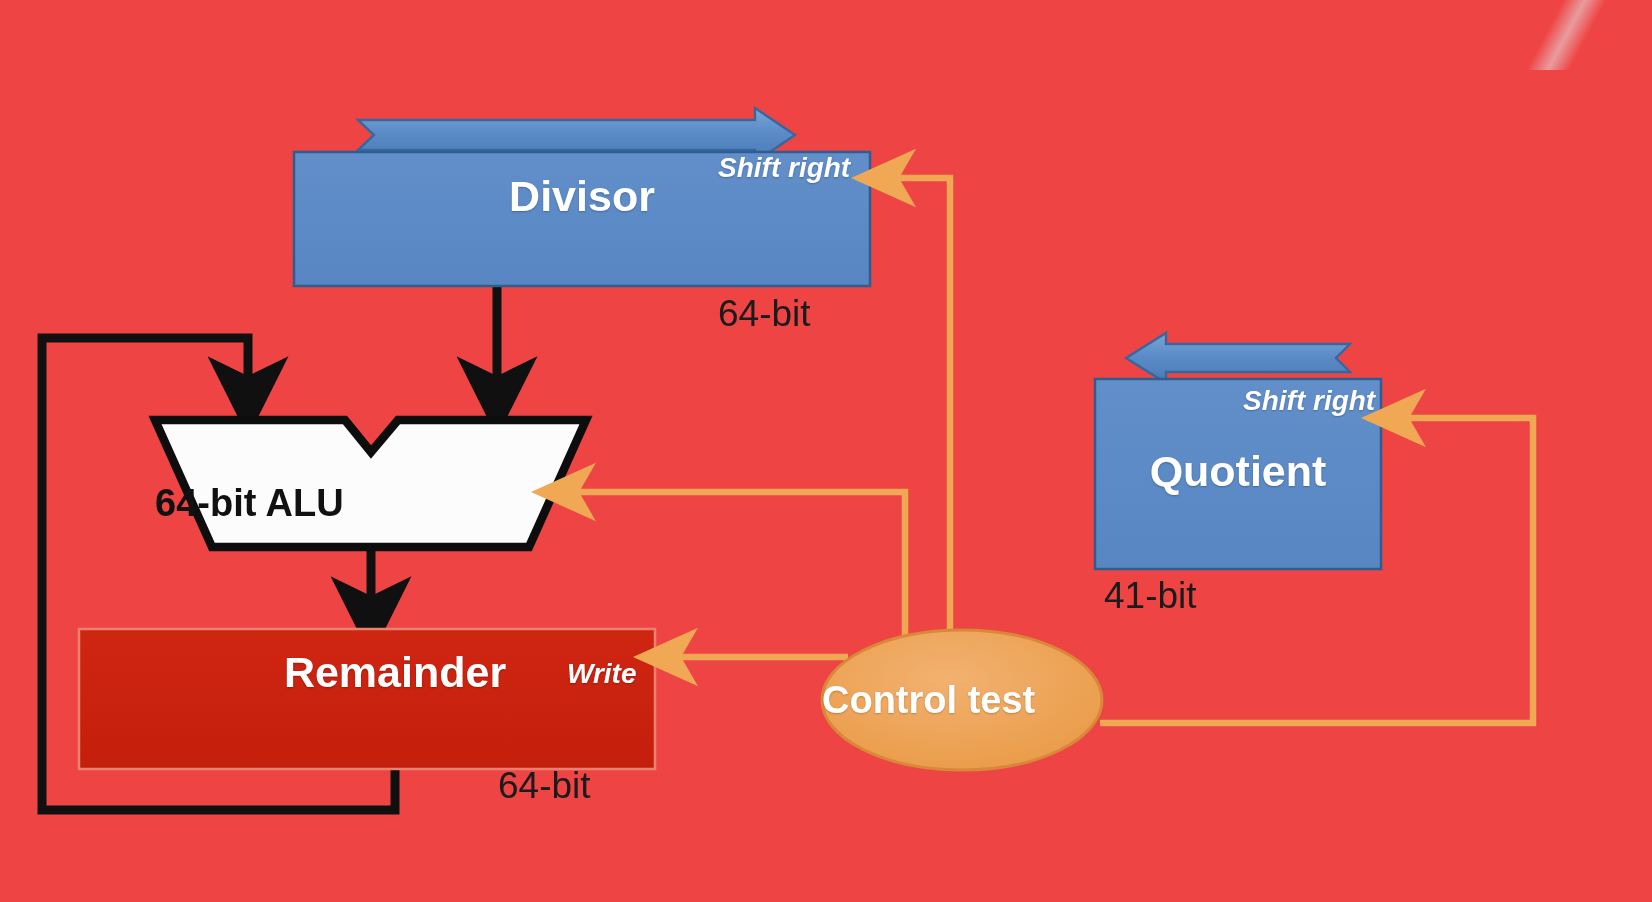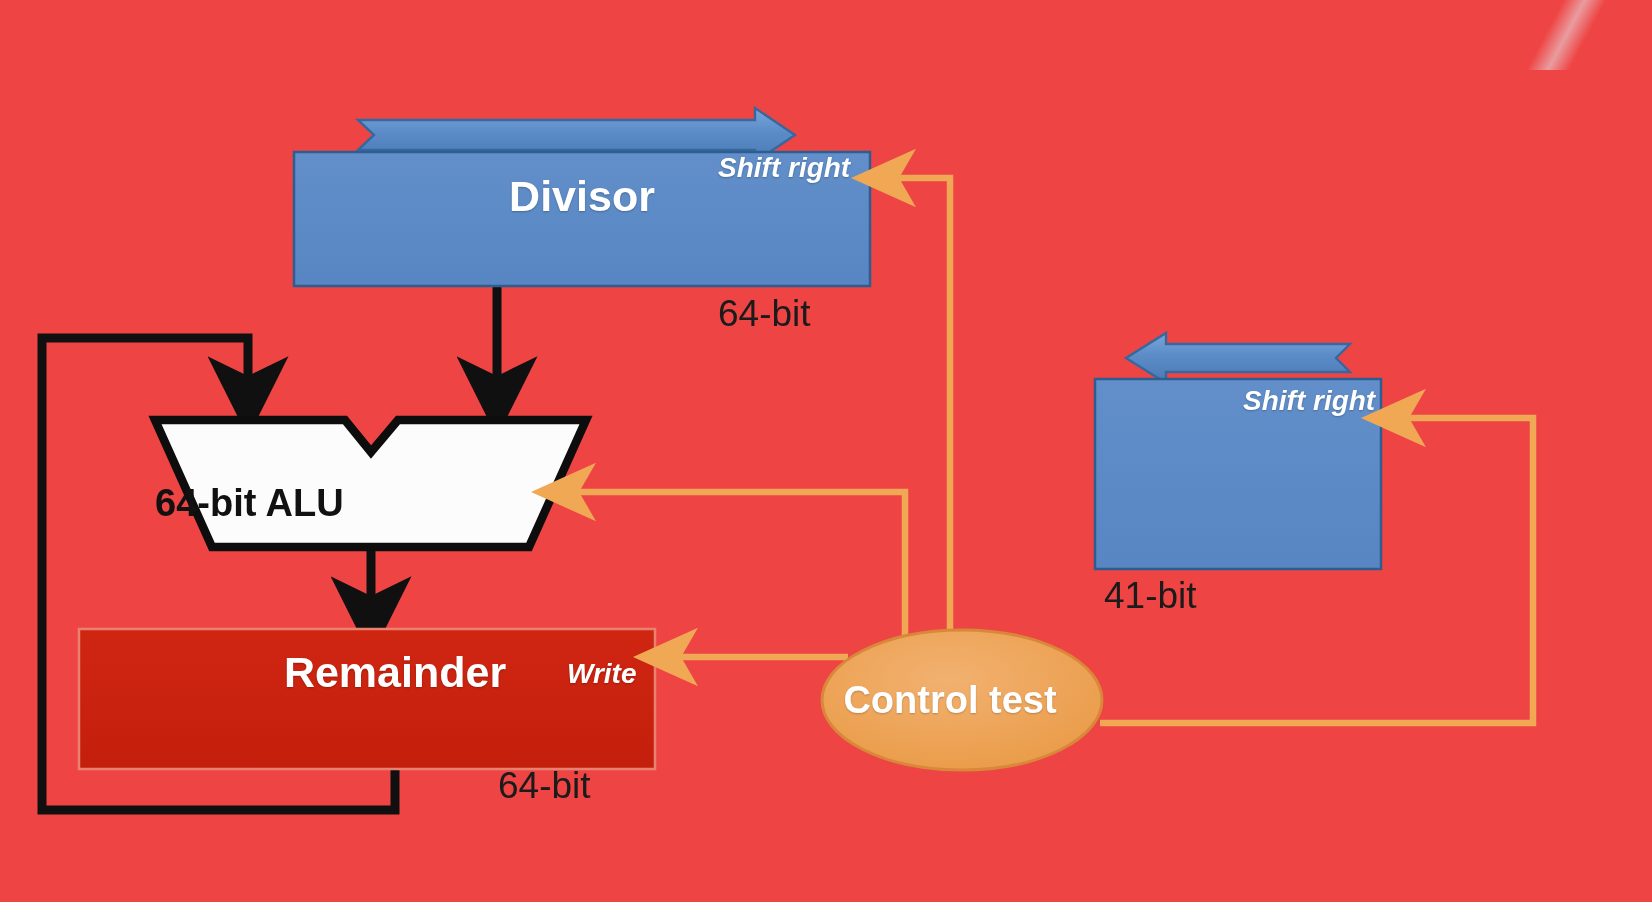--- a/index.html
+++ b/index.html
@@ -161,21 +161,22 @@
   <div class="lbl bit-lbl" style="left:718px; top:293px;">64-bit</div>
 
   <div class="lbl alu-lbl" style="left:155px; top:482px; width:432px; text-align:left;">64-bit ALU</div>
 
   <div class="lbl box-title" style="left:79px; top:648px; width:576px; text-align:center;padding-left:28px;">Remainder</div>
 
   <div class="lbl box-sub" style="left:567px; top:658px;font-style:italic;">Write</div>
 
   <div class="lbl bit-lbl" style="left:498px; top:765px;">64-bit</div>
 
+  <div class="lbl box-title" style="left:1095px; top:447px; width:286px; text-align:center;">Quotient</div>
 
   <div class="lbl box-sub" style="left:1243px; top:385px;">Shift right</div>
 
   <div class="lbl bit-lbl" style="left:1104px; top:575px;">41-bit</div>
 
-  <div class="lbl ctl-lbl" style="left:822px; top:679px; width:256px; text-align:center;">Control test</div>
+  <div class="lbl ctl-lbl" style="left:822px; top:679px; width:256px; ">Control test</div>
 
   <div class="sheen"></div>
 </div>
 
 </body></html>

